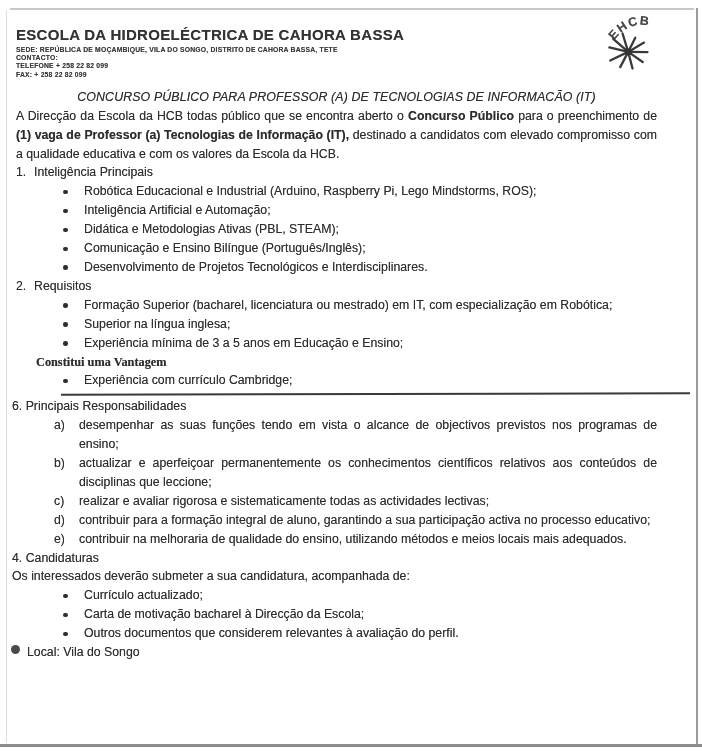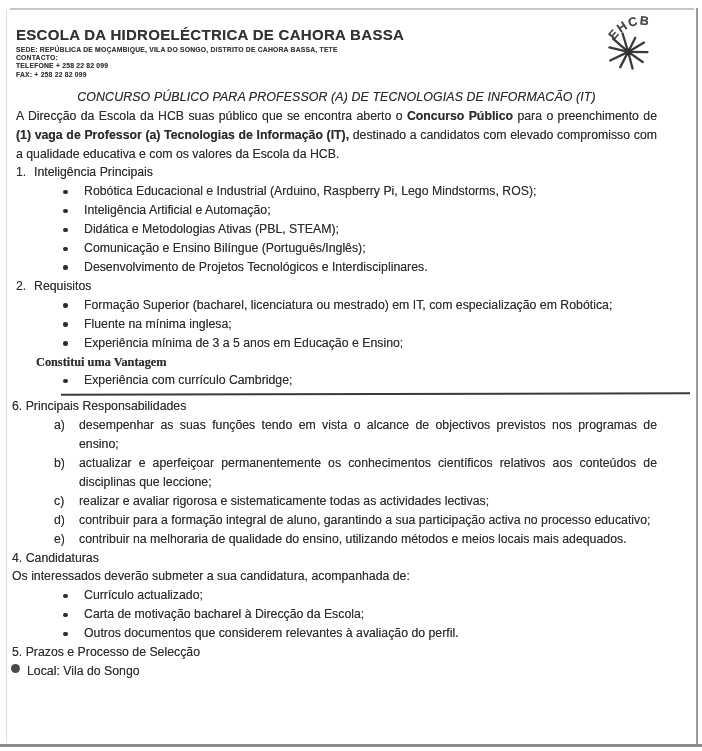--- a/index.html
+++ b/index.html
@@ -92,35 +92,35 @@
       <div class="hdr-sub">
         <div>SEDE: REPÚBLICA DE MOÇAMBIQUE, VILA DO SONGO, DISTRITO DE CAHORA BASSA, TETE</div>
         <div>CONTACTO:</div>
         <div>TELEFONE + 258 22 82 099</div>
         <div>FAX: + 258 22 82 099</div>
       </div>
     </div>
 
     <div class="title">CONCURSO PÚBLICO PARA PROFESSOR (A) DE TECNOLOGIAS DE INFORMACÃO (IT)</div>
 
-    <p class="para"><span>A Direcção da Escola da HCB suas público que se encontra aberto o </span><span class="b">Concurso Público</span><span> para o preenchimento de </span><span class="b">(1) vaga de Professor (a) Tecnologias de Informação (IT),</span><span> destinado a candidatos com elevado compromisso com a qualidade educativa e com os valores da Escola da HCB.</span></p>
+    <p class="para"><span>A Direcção da Escola da HCB todas público que se encontra aberto o </span><span class="b">Concurso Público</span><span> para o preenchimento de </span><span class="b">(1) vaga de Professor (a) Tecnologias de Informação (IT),</span><span> destinado a candidatos com elevado compromisso com a qualidade educativa e com os valores da Escola da HCB.</span></p>
 
     <div class="sec-head"><span class="num">1.</span><span>Inteligência Principais</span></div>
     <ul class="bullets">
       <li>Robótica Educacional e Industrial (Arduino, Raspberry Pi, Lego Mindstorms, ROS);</li>
       <li>Inteligência Artificial e Automação;</li>
       <li>Didática e Metodologias Ativas (PBL, STEAM);</li>
       <li>Comunicação e Ensino Bilíngue (Português/Inglês);</li>
       <li>Desenvolvimento de Projetos Tecnológicos e Interdisciplinares.</li>
     </ul>
 
     <div class="sec-head"><span class="num">2.</span><span>Requisitos</span></div>
     <ul class="bullets">
       <li>Formação Superior (bacharel, licenciatura ou mestrado) em IT, com especialização em Robótica;</li>
-      <li>Fluente na mínima inglesa;</li>
+      <li>Superior na língua inglesa;</li>
       <li>Experiência mínima de 3 a 5 anos em Educação e Ensino;</li>
     </ul>
     <div class="adv-head">Constitui uma Vantagem</div>
     <ul class="bullets">
       <li>Experiência com currículo Cambridge;</li>
     </ul>
 
     <div class="divider"></div>
 
     <div class="sec-head tight">6. Principais Responsabilidades</div>
@@ -133,21 +133,20 @@
     </ul>
 
     <div class="sec-head tight">4. Candidaturas</div>
     <div class="para" style="margin-left:-4px;">Os interessados deverão submeter a sua candidatura, acompanhada de:</div>
     <ul class="bullets">
       <li>Currículo actualizado;</li>
       <li>Carta de motivação bacharel à Direcção da Escola;</li>
       <li>Outros documentos que considerem relevantes à avaliação do perfil.</li>
     </ul>
 
-    <div class="sec-head tight">5. Prazos e Processo de Selecção</div>
     <div class="final-row">
       <span class="big-dot"></span><span>Local: Vila do Songo</span>
     </div>
 
   </div>
 
   <div class="b-bottom"></div>
   <div class="b-mask"></div>
 </div>
 

